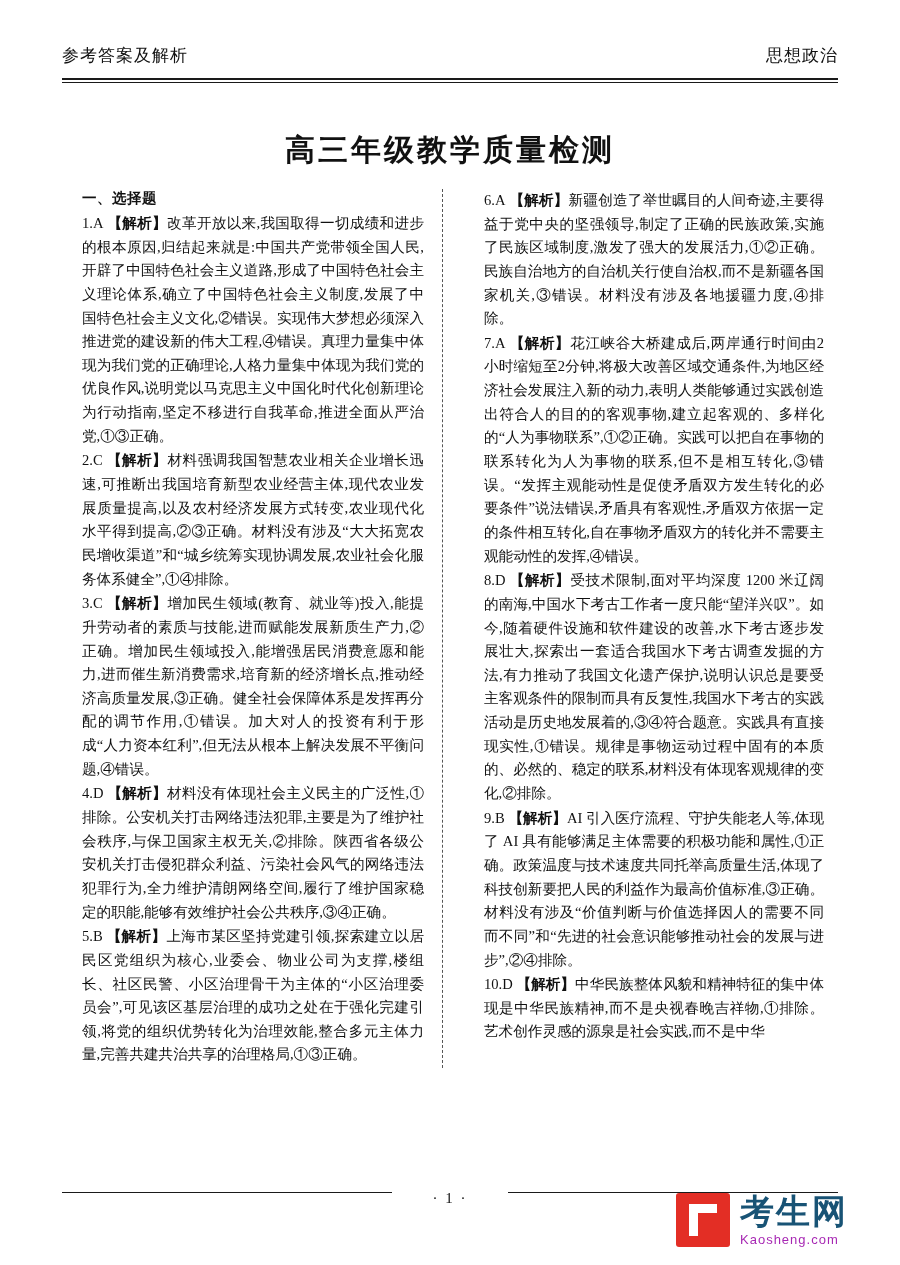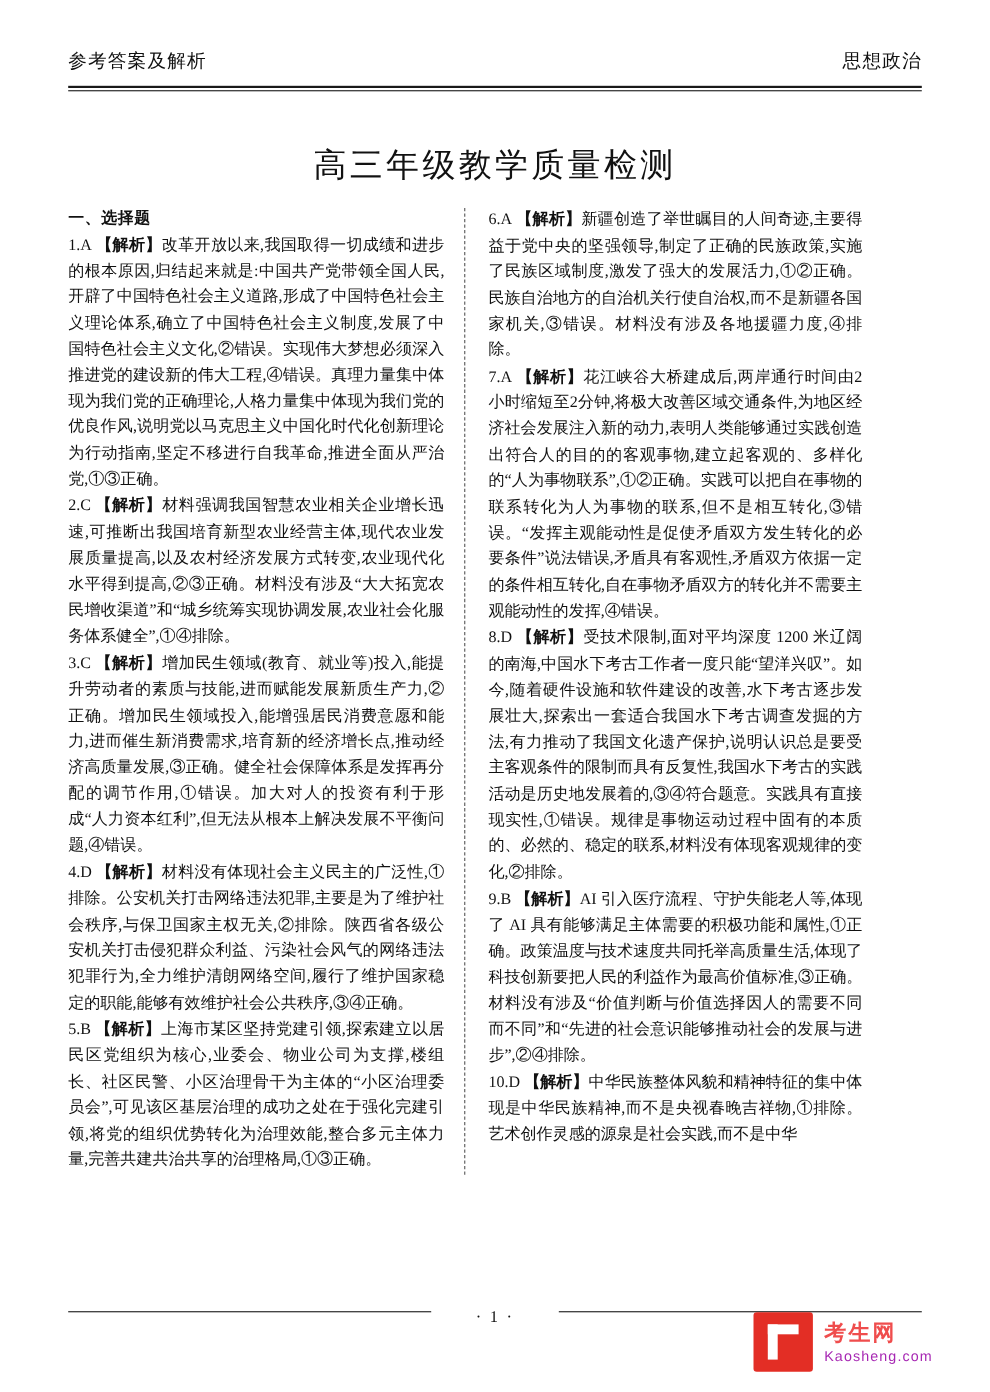--- a/index.html
+++ b/index.html
@@ -54,41 +54,42 @@
     position: absolute;
     left: 0;
     right: 0;
     top: 82px;
     border-top: 1px solid #1a1a1a;
   }
   
   .title-main {
     text-align: center;
     font-size: 30px;
-    font-weight: normal;
+    font-weight: bold;
     letter-spacing: 3px;
     margin-top: 42px;
     font-family: "Liberation Serif", "DejaVu Serif", serif;
   }
   .title-sub {
     text-align: center;
     font-size: 19px;
     font-weight: bold;
     letter-spacing: 1px;
     margin-top: 16px;
   }
   
   .columns {
     display: flex;
     margin-top: 18px;
     position: relative;
   }
   .col {
     width: 358px;
     box-sizing: border-box;
+    margin-left: 20px;
   }
   .col-left { padding-right: 16px; }
   .col-right { padding-left: 18px; }
   .col-divider {
     width: 1px;
     border-left: 1px dashed #555;
     margin: 0 2px;
     align-self: stretch;
   }
   .section-head {
@@ -166,22 +167,22 @@
     width: 28px;
     height: 9px;
     background: #ffffff;
   }
   .wm-text {
     display: flex;
     flex-direction: column;
     line-height: 1;
   }
   .wm-cn {
-    font-size: 20px;
-    color: #ef4444;
+    font-size: 34px;
+    color: #0c4a6e;
     letter-spacing: 2px;
     font-weight: bold;
   }
   .wm-en {
     font-size: 13px;
     color: #a21caf;
     letter-spacing: 1px;
     margin-top: 4px;
     font-family: "Liberation Sans", sans-serif;
   }

